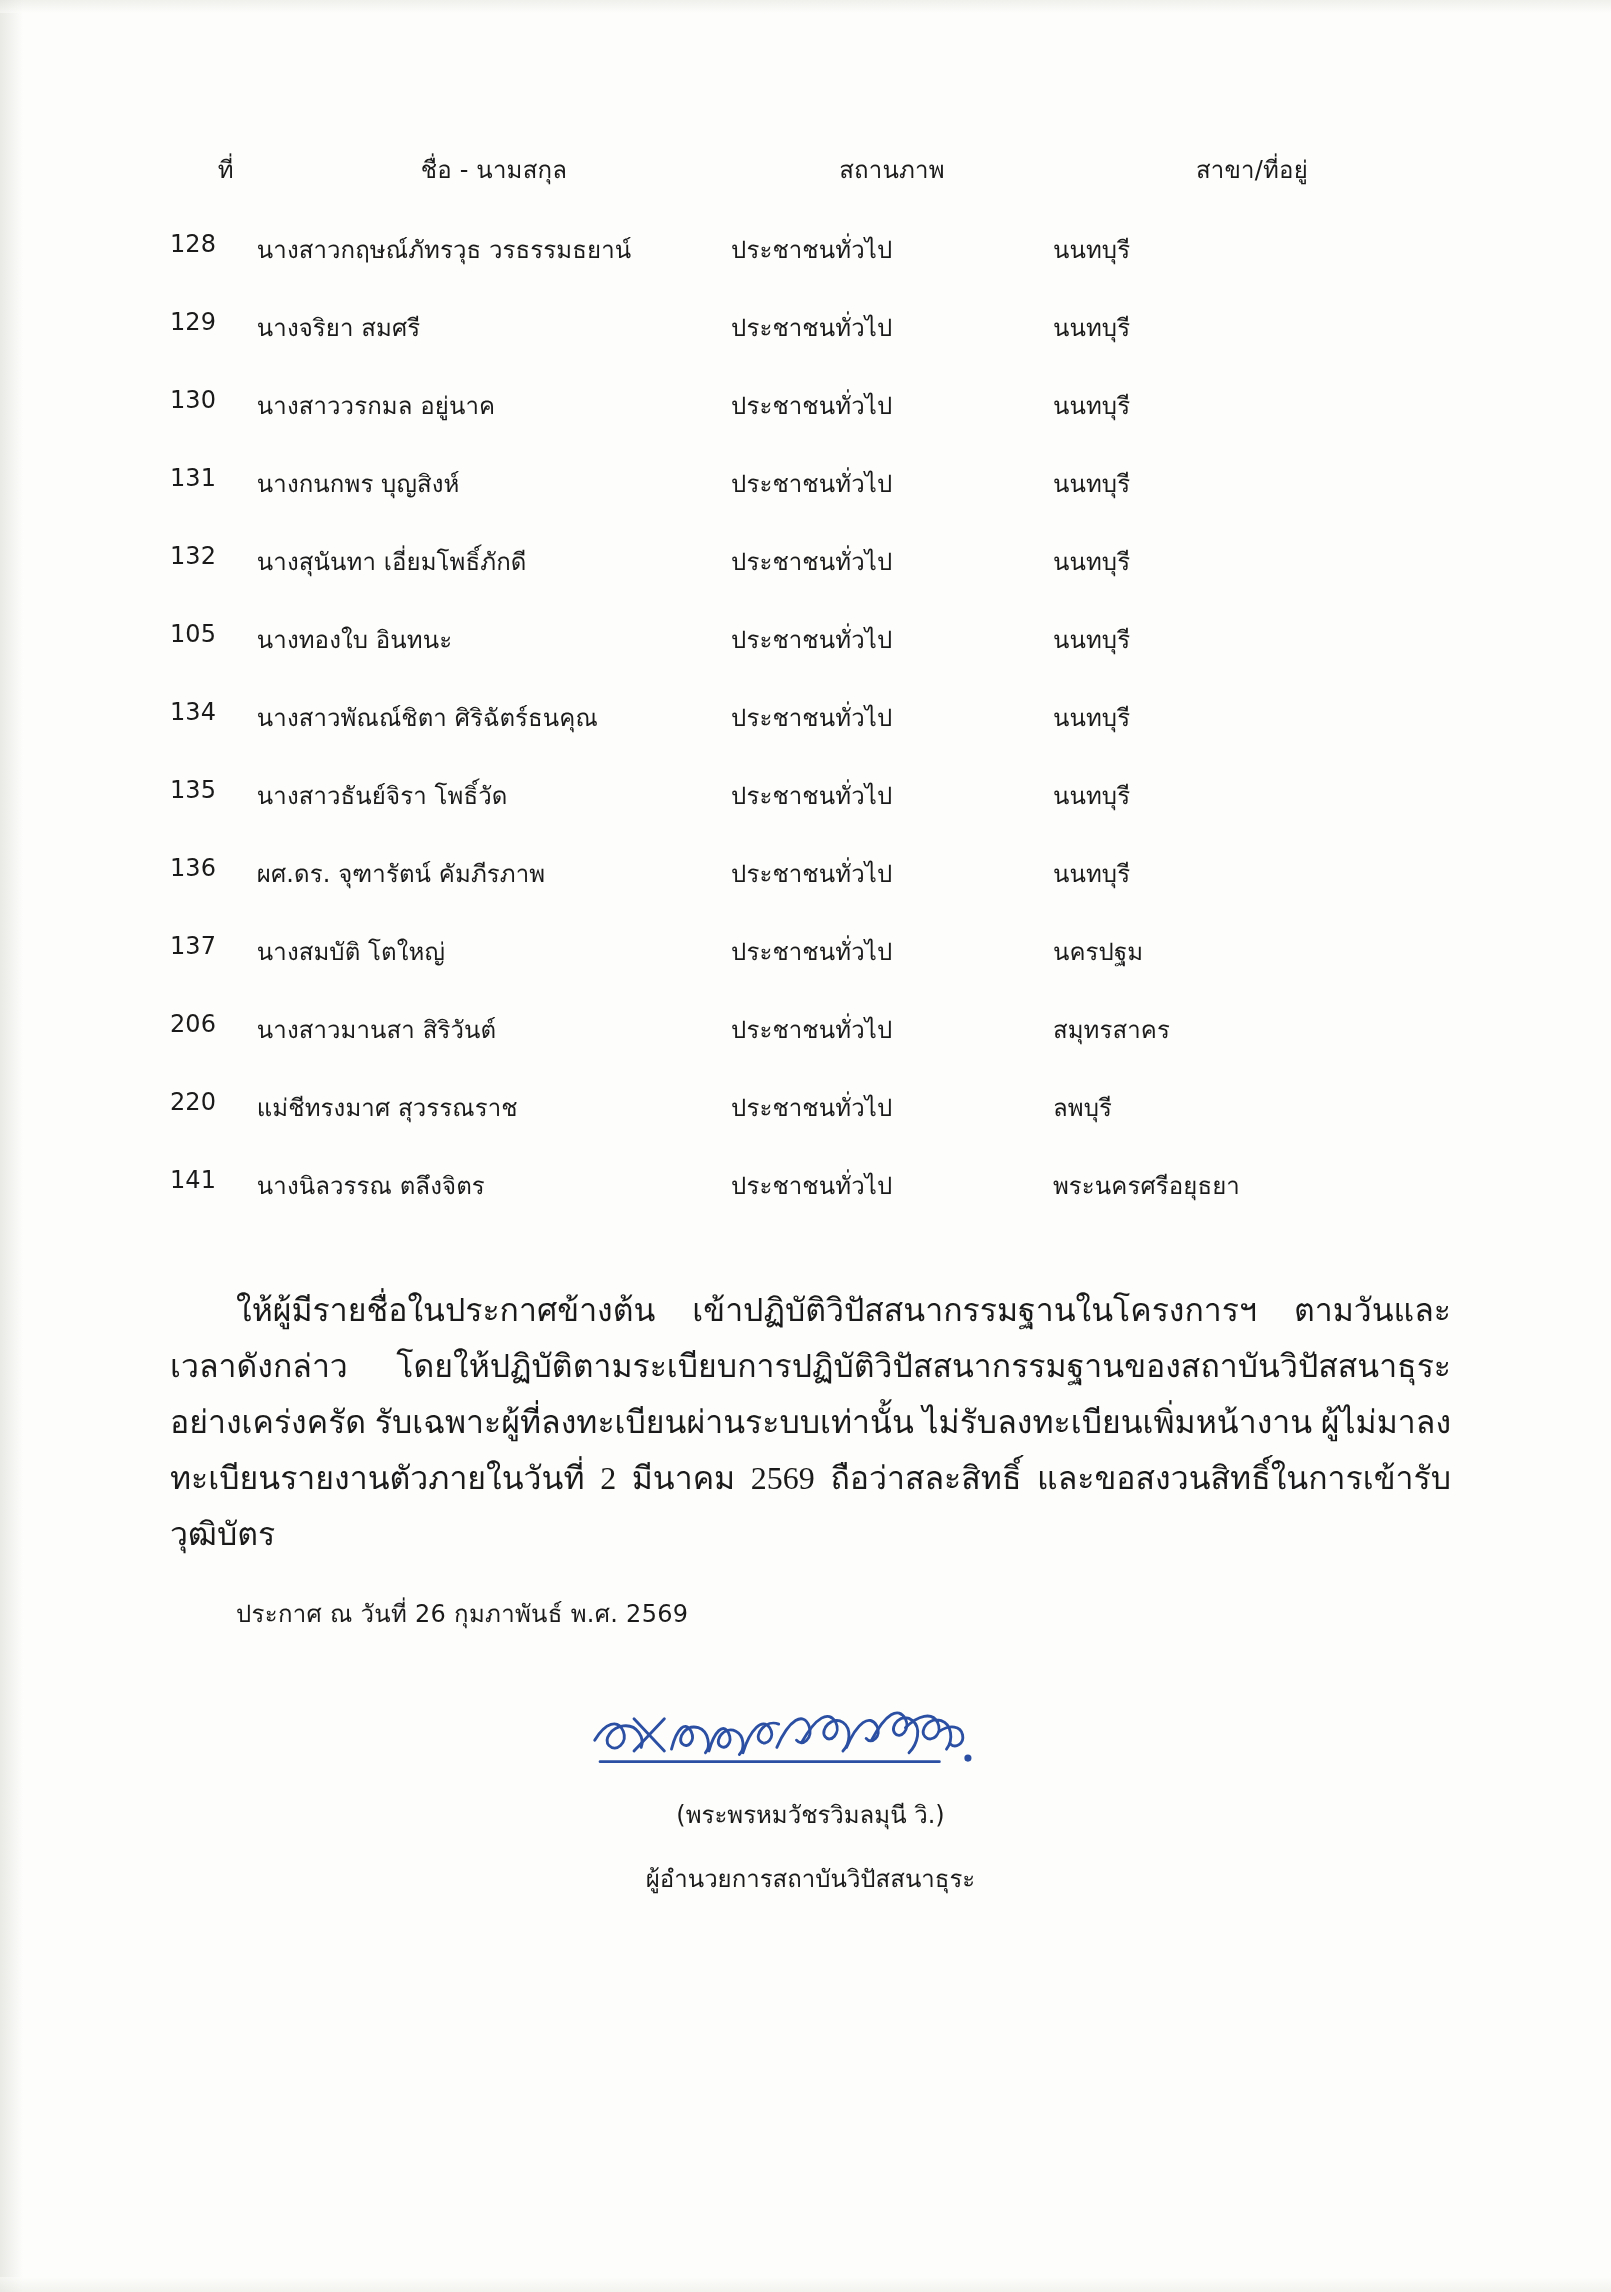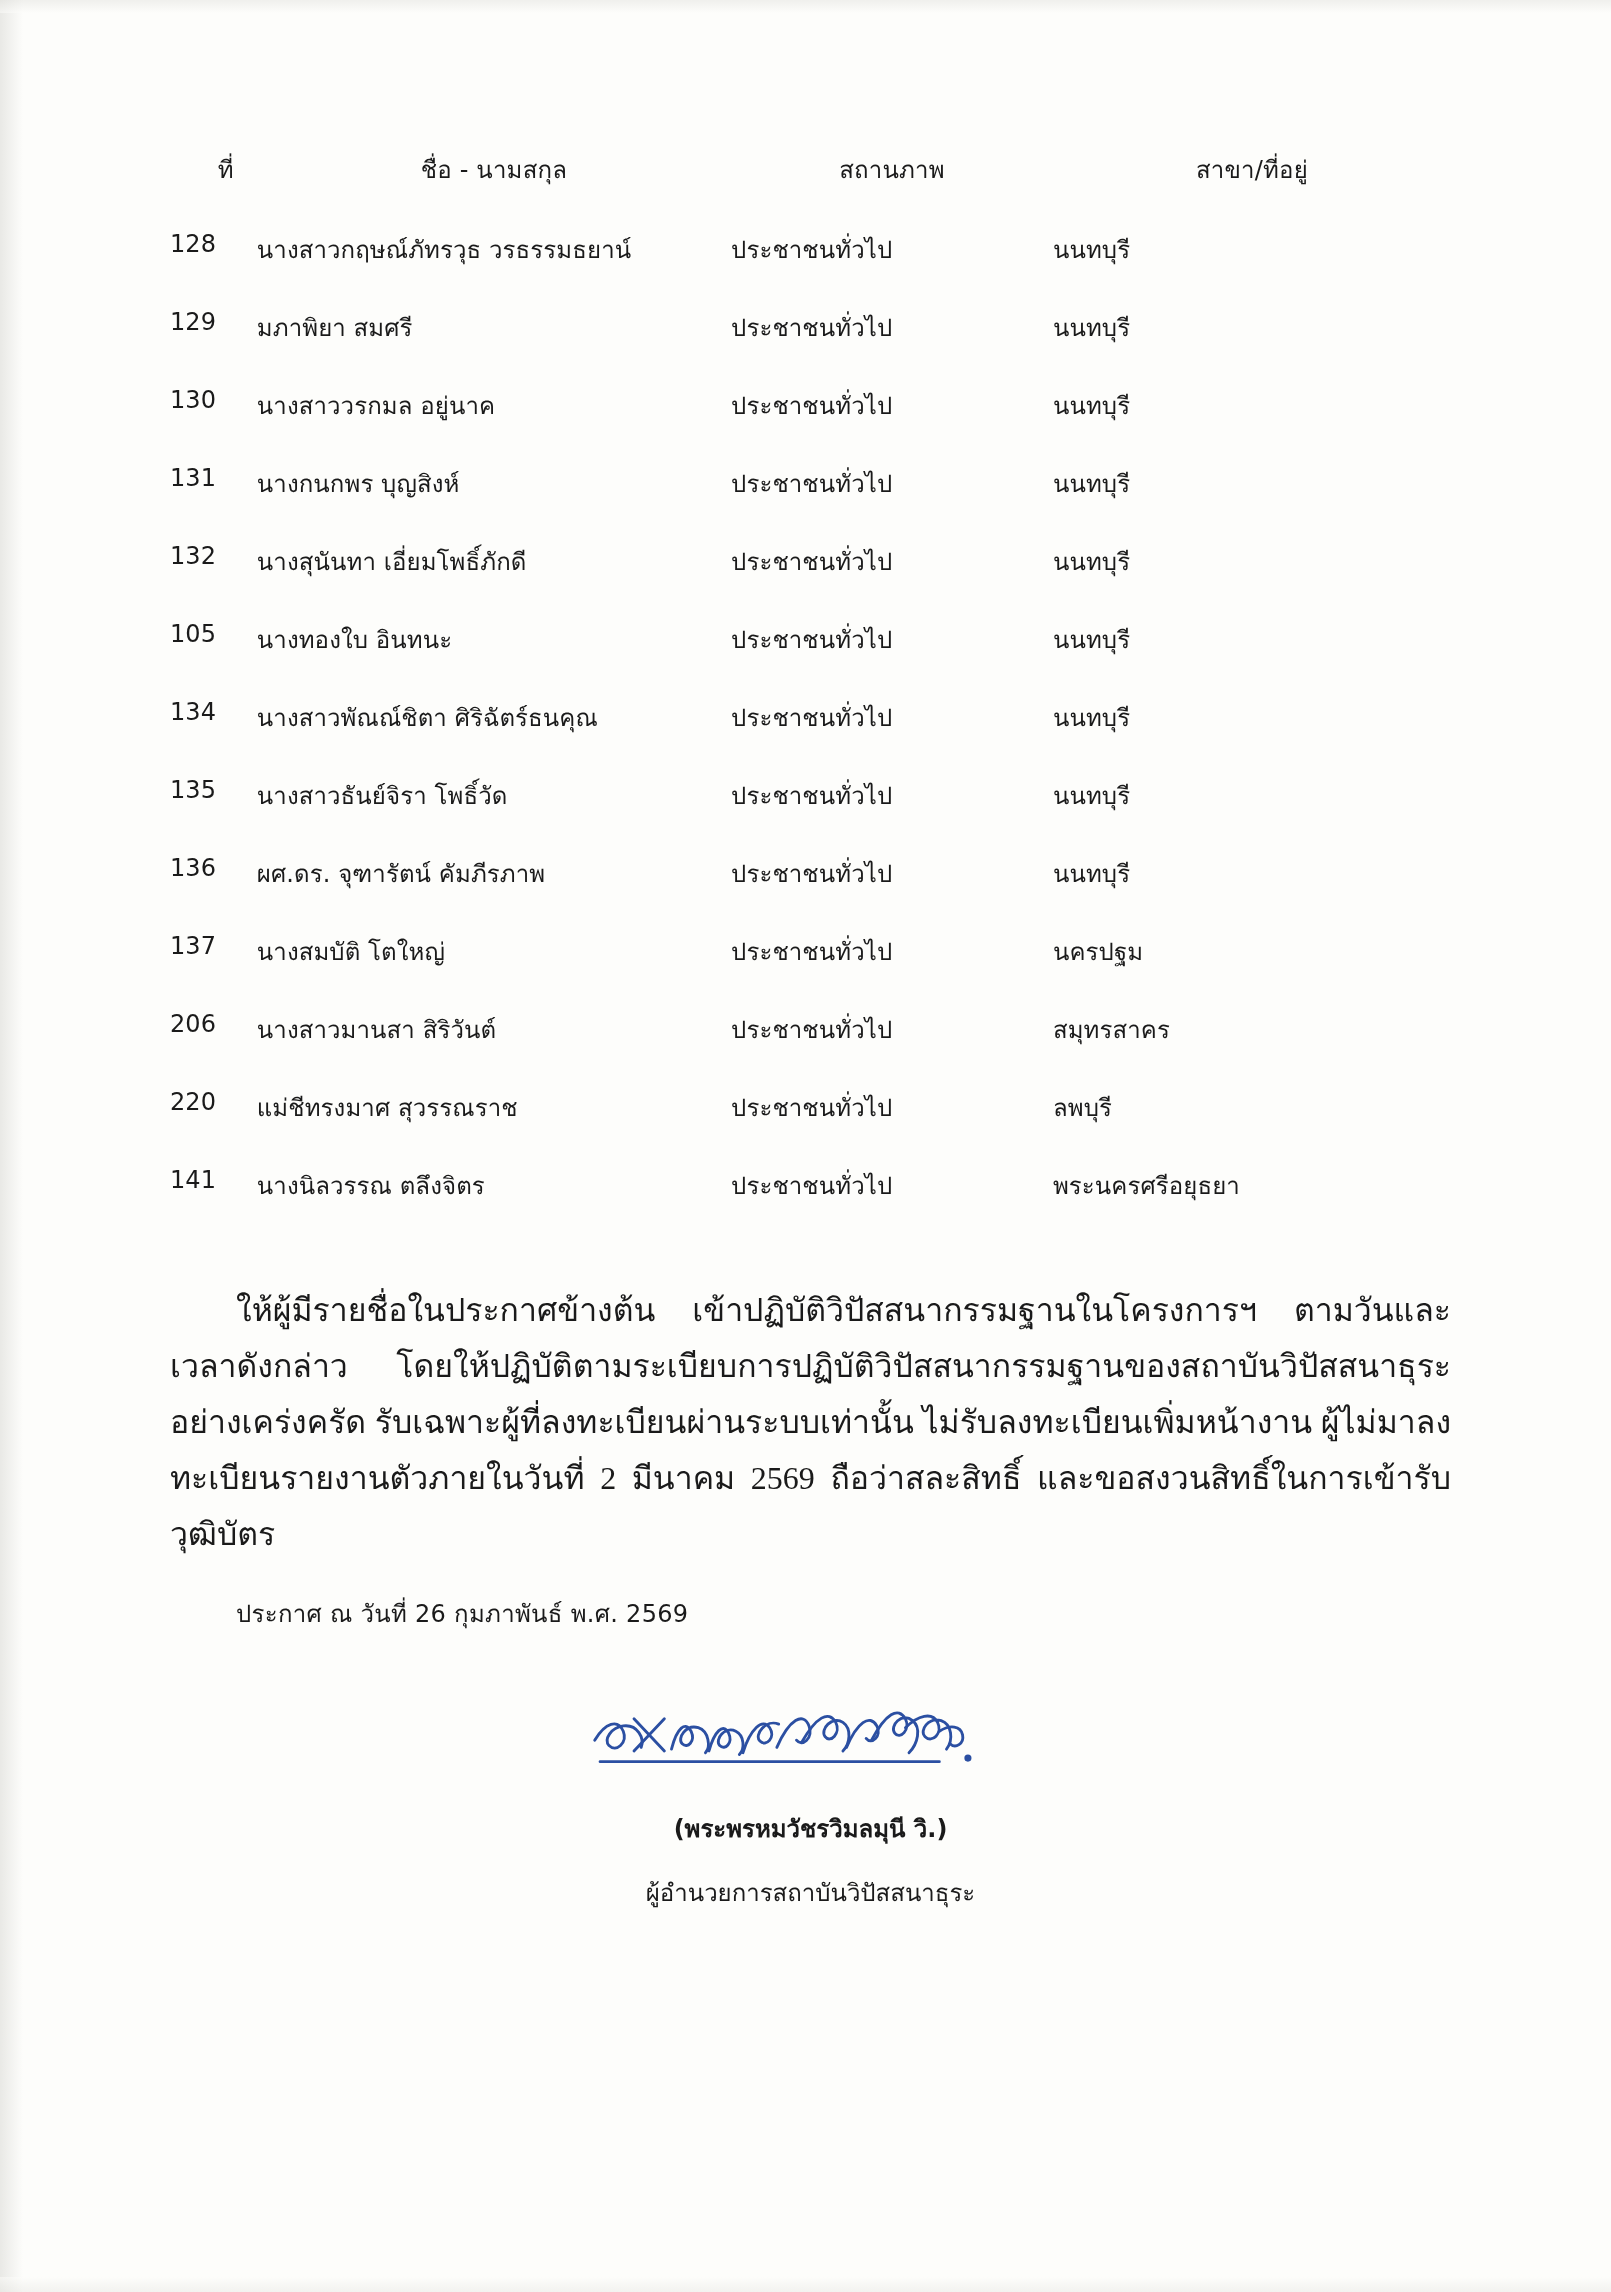--- a/index.html
+++ b/index.html
@@ -106,22 +106,21 @@
     position: relative;
   }
   .signature svg {
     position: absolute;
     left: 50%;
     transform: translateX(-50%) translateX(-27px);
     top: 0;
   }
   .sign-name {
     font-size: 24px;
-    margin-top: 17px;
-    font-weight: bold;
+    margin-top: 3px;
   }
   .sign-title {
     font-size: 24px;
     margin-top: 25px;
   }
 </style>
 </head>
 <body>
 
 <div class="page">
@@ -148,21 +147,21 @@
       </thead>
       <tbody>
         <tr>
           <td class="td-no">128</td>
           <td>นางสาวกฤษณ์ภัทรวุธ วรธรรมธยาน์</td>
           <td>ประชาชนทั่วไป</td>
           <td>นนทบุรี</td>
         </tr>
         <tr>
           <td class="td-no">129</td>
-          <td>มภาพิยา สมศรี</td>
+          <td>นางจริยา สมศรี</td>
           <td>ประชาชนทั่วไป</td>
           <td>นนทบุรี</td>
         </tr>
         <tr>
           <td class="td-no">130</td>
           <td>นางสาววรกมล อยู่นาค</td>
           <td>ประชาชนทั่วไป</td>
           <td>นนทบุรี</td>
         </tr>
         <tr>

